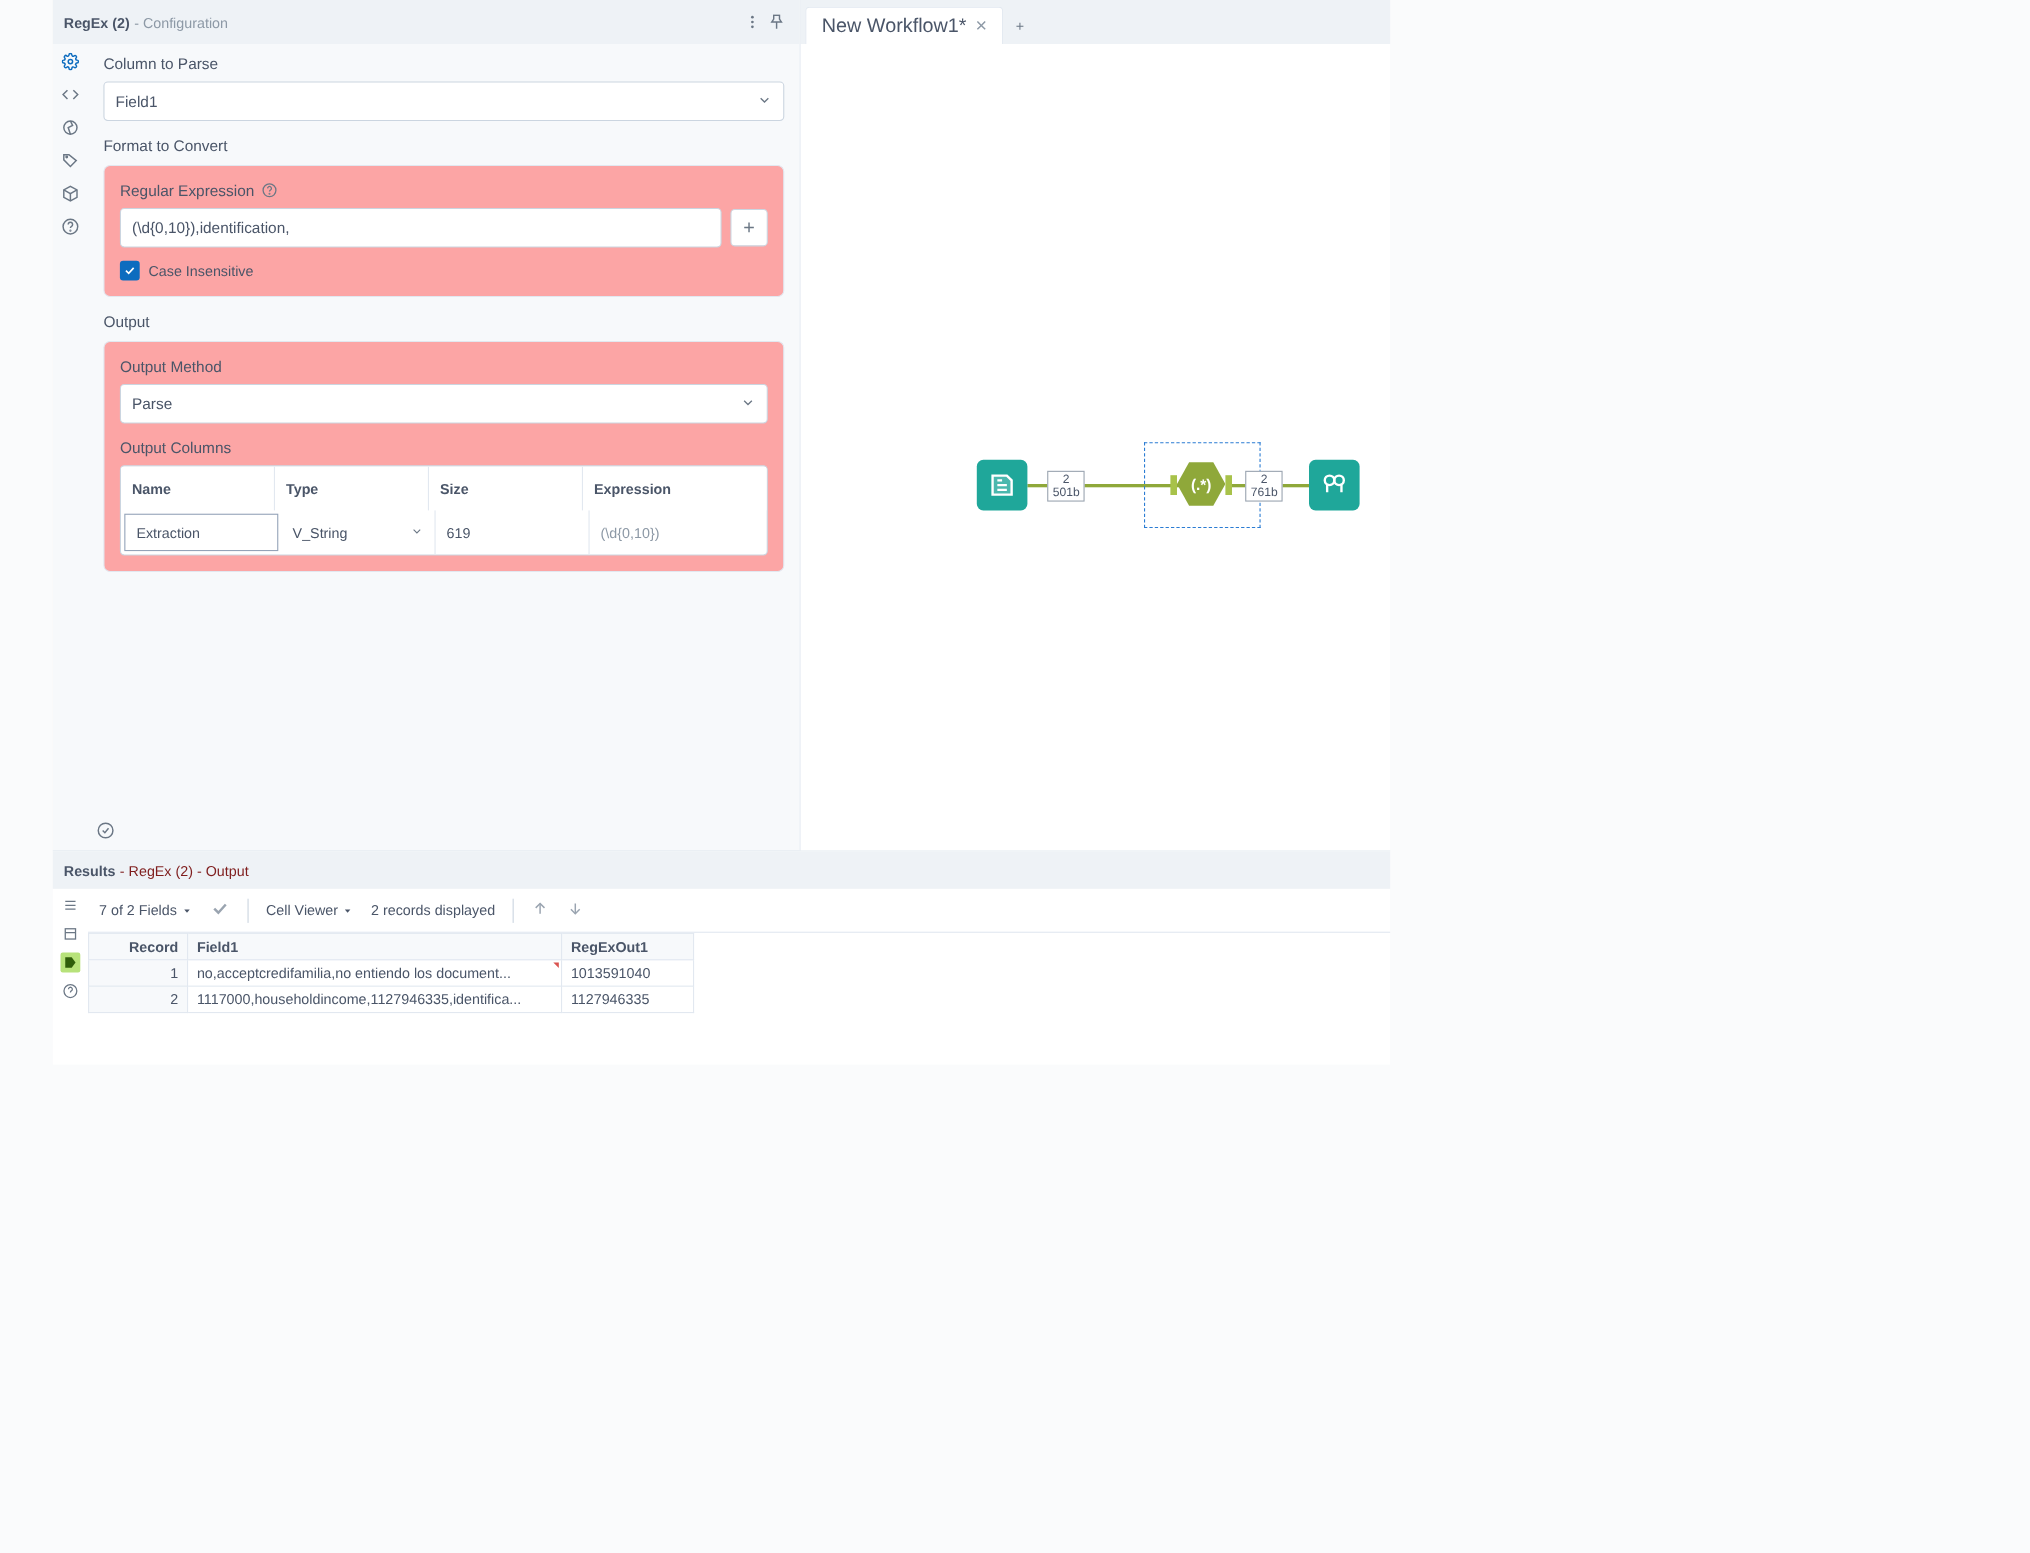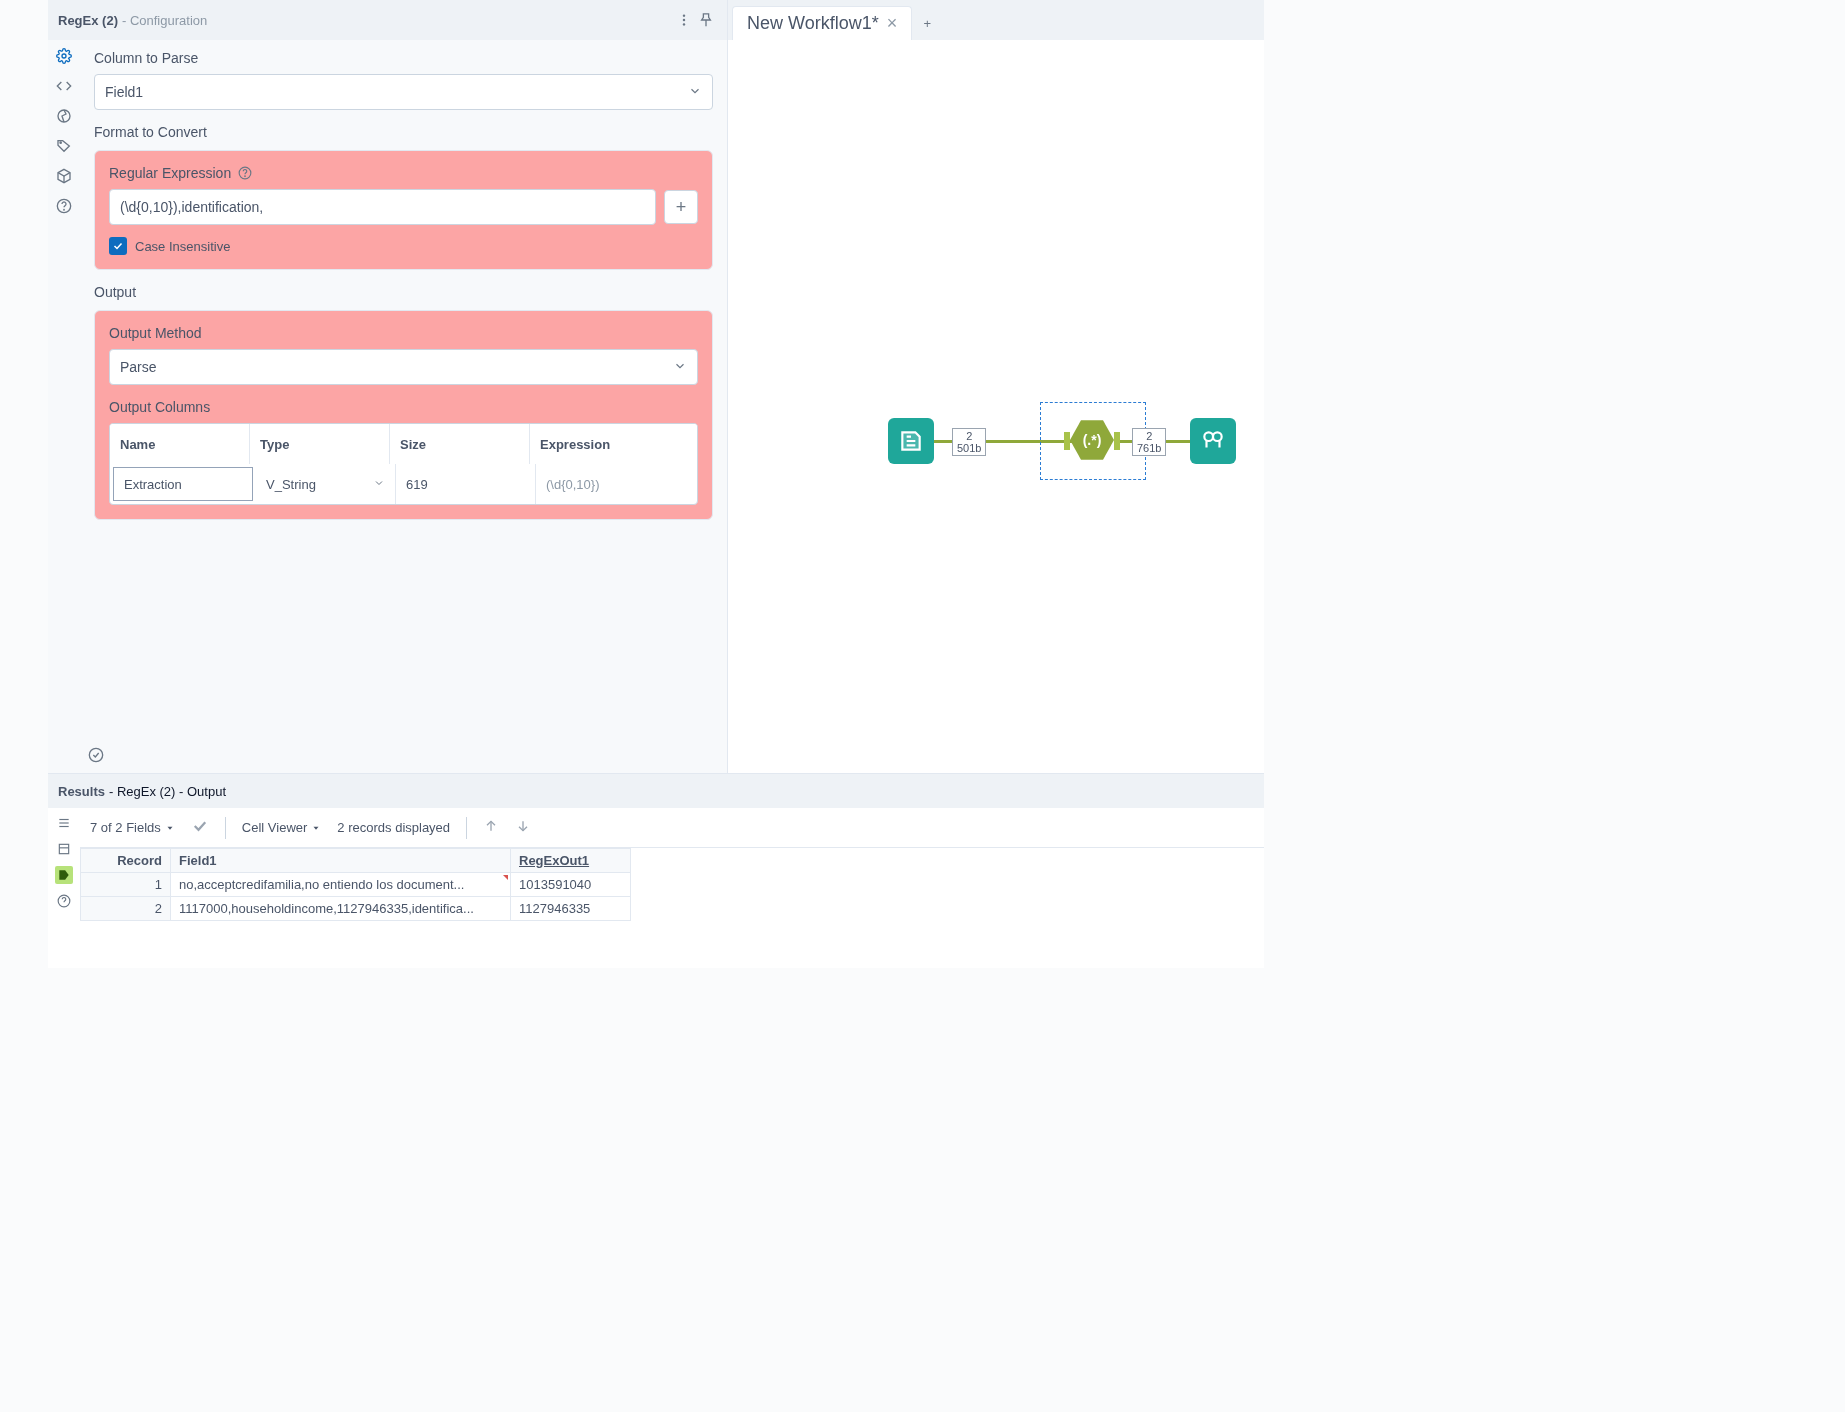--- a/index.html
+++ b/index.html
@@ -117,21 +117,21 @@
   .node-box { width:46px; height:46px; border-radius:6px; display:flex; align-items:center; justify-content:center;}
   .node-teal{ background:#1fa79a;}
   .sel-outline{ position:absolute; border:1px dashed #2b7cd3; }
   .conn-badge { position:absolute; background:#fff; border:1px solid #9aa4b0; padding:1px 4px; font-size:11px; line-height:12px; color:#4a5568; text-align:center;}
   .wire{ position:absolute; height:3px; background:#8fa83a;}
   .hex { width:44px; height:44px; position:relative; clip-path: polygon(25% 5%, 75% 5%, 100% 50%, 75% 95%, 25% 95%, 0% 50%); background:#8fa83a; display:flex;align-items:center;justify-content:center;}
   .port{ position:absolute; width:6px; height:18px; background:#a8c24a;}
   
   .results-panel { height: 195px; border-top:1px solid #e2e8f0; display:flex; flex-direction:column; background:#fff;}
   .results-header { height:34px; background:#eef2f6; display:flex; align-items:center; padding:0 10px; font-size:13px; color:#4a5568;}
-  .results-header .subtitle{color:#0f172a; margin-left:4px;}
+  .results-header .subtitle{color:#7f1d1d; margin-left:4px;}
   .results-body{ display:flex; flex:1; min-height:0;}
   .results-rail{ width:32px; display:flex; flex-direction:column; align-items:center; padding-top:6px; gap:8px;}
   .r-rail-ico{ width:18px;height:18px; color:#6b7785; display:flex;align-items:center;justify-content:center; cursor:pointer;}
   .r-rail-ico.active{ background:#b7e27a; border-radius:2px; color:#2f5d0a; padding:2px;}
   .results-content{ flex:1; display:flex; flex-direction:column;}
   .results-toolbar{ height:40px; display:flex; align-items:center; gap:16px; padding:0 10px; font-size:13px; color:#4a5568; border-bottom:1px solid #e2e8f0;}
   .rt-sep{ width:1px; height:22px; background:#cbd5e0;}
   .rt-link{ display:flex; align-items:center; gap:4px; cursor:pointer;}
   .rt-ico{ color:#9aa4b0;}
   .results-grid-wrap{ flex:1; overflow:auto;}
@@ -411,21 +411,21 @@
                 <polyline points="6 13 12 19 18 13"></polyline>
               </svg>
           </span>
         </div>
         <div class="results-grid-wrap">
           <table class="results-grid">
             <thead>
               <tr>
                 <th class="rownum">Record</th>
                 <th style="width:340px;">Field1</th>
-                <th style="width:120px;text-decoration:underline;">RegExOut1</th>
+                <th style="width:120px;">RegExOut1</th>
               </tr>
             </thead>
             <tbody>
               <tr>
                 <td class="rownum">1</td>
                 <td class="f1"><span>no,acceptcredifamilia,no entiendo los document...</span><span class="redtri"></span></td>
                 <td>1013591040</td>
               </tr>
               <tr>
                 <td class="rownum">2</td>

